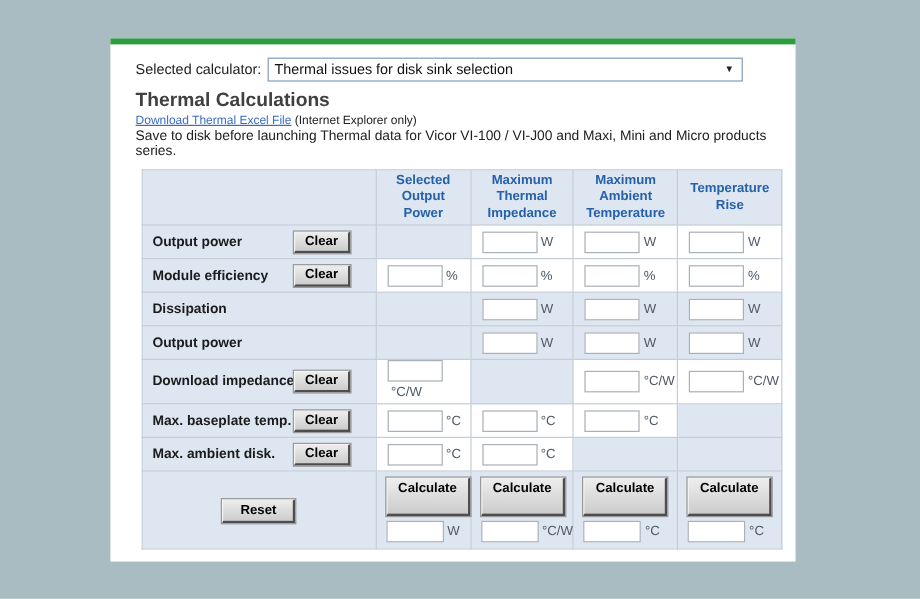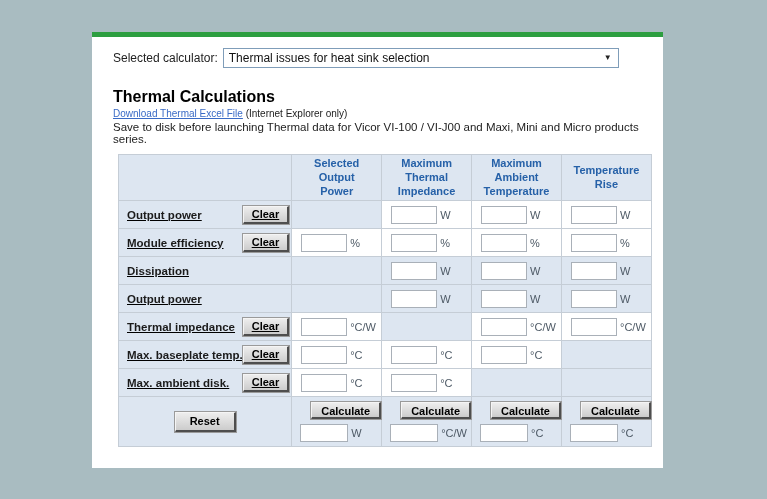--- a/index.html
+++ b/index.html
@@ -56,21 +56,21 @@
   .select{
     width:396px;height:20px;
     border:1px solid #7f9db9;
     background:#fff;
     display:flex;align-items:center;justify-content:space-between;
     padding:0 6px 0 5px;
     font-size:12px;color:#111;
     cursor:pointer;
   }
   .select .arrow{font-size:8px;color:#222;line-height:1;}
-  h1.title{font-size:16px;font-weight:bold;color:#000000;margin-top:20px;}
+  h1.title{font-size:16px;font-weight:bold;color:#404040;margin-top:7px;}
   .linkline{font-size:10px;margin-top:2px;color:#222;}
   .linkline a{color:var(--link-blue);text-decoration:underline;cursor:pointer;}
   .noteline{font-size:11.5px;margin-top:2px;color:#222;}
   
   table.calc{
     border-collapse:collapse;
     table-layout:fixed;
     margin-top:9px;
     margin-left:5px;
   }
@@ -83,22 +83,21 @@
     color:var(--header-blue);
     font-size:11px;font-weight:bold;
     text-align:center;
     height:42px;
     padding:2px 10px;
     line-height:1.25;
   }
   td.lbl{
     background:var(--cell-blue);
     height:28px;
-    padding:0 2px 0 8px;
-    text-decoration:underline;
+    padding:0 21px 0 8px;
   }
   .lblwrap{display:flex;align-items:center;justify-content:space-between;}
   .lbl .rowlabel{font-size:11.5px;font-weight:bold;color:#1b1b1b;white-space:nowrap;}
   td.cell{
     background:#fff;
     height:28px;
     padding-left:9px;
   }
   td.cell.empty, td.cell.shade{background:var(--cell-blue);}
   .ti{
@@ -118,42 +117,42 @@
     border-top:1px solid #f5f5f5;
     border-left:1px solid #f5f5f5;
     border-right:2px solid #4e4e4e;
     border-bottom:2px solid #4e4e4e;
     outline:1px solid #9a9a9a;
     padding:1px 8px 2px;
     cursor:pointer;
   }
   .btn.clear{min-width:40px;}
   .btn.reset{padding:2px 14px 3px;}
-  .btn.calc{padding:2px 9px 0;margin-left:11px;}
+  .btn.calc{padding:2px 9px 15px;}
   
   tr.footer td{background:var(--cell-blue);height:50px;}
   td.footlbl{text-align:center;}
   td.footcell{padding:4px 0 4px 8px;vertical-align:middle;}
   td.footcell .btn{display:inline-block;margin-bottom:4px;}
   .resrow{white-space:nowrap;}
   .resrow .ti{width:48px;}
 </style>
 </head>
 <body>
 
 <div class="panel">
 
   <div class="greenbar"></div>
 
   <div class="content">
 
     <div class="selrow">
       <span class="sel-label">Selected calculator:</span>
       <div class="select">
-        <span>Thermal issues for heat sink selection</span>
+        <span>Thermal issues for disk sink selection</span>
         <span class="arrow">▼</span>
       </div>
     </div>
 
     <h1 class="title">Thermal Calculations</h1>
     <div class="linkline"><a>Download Thermal Excel File</a><span> (Internet Explorer only)</span></div>
     <div class="noteline">Save to disk before launching Thermal data for Vicor VI-100 / VI-J00 and Maxi, Mini and Micro products series.</div>
 
     <table class="calc">
       <colgroup>
@@ -220,21 +219,21 @@
             </td>
           <td class="cell empty"></td>
           <td class="cell shade"><input class="ti" style=""><span class="unit">W</span></td>
           <td class="cell shade"><input class="ti" style=""><span class="unit">W</span></td>
           <td class="cell shade"><input class="ti" style=""><span class="unit">W</span></td>
         </tr>
 
         <tr>
           <td class="lbl">
               <div class="lblwrap">
-                <span class="rowlabel">Thermal impedance</span>
+                <span class="rowlabel">Download impedance</span>
                 <button class="btn clear">Clear</button>
               </div>
             </td>
           <td class="cell"><input class="ti" style=""><span class="unit">°C/W</span></td>
           <td class="cell empty"></td>
           <td class="cell"><input class="ti" style=""><span class="unit">°C/W</span></td>
           <td class="cell"><input class="ti" style=""><span class="unit">°C/W</span></td>
         </tr>
 
         <tr>

